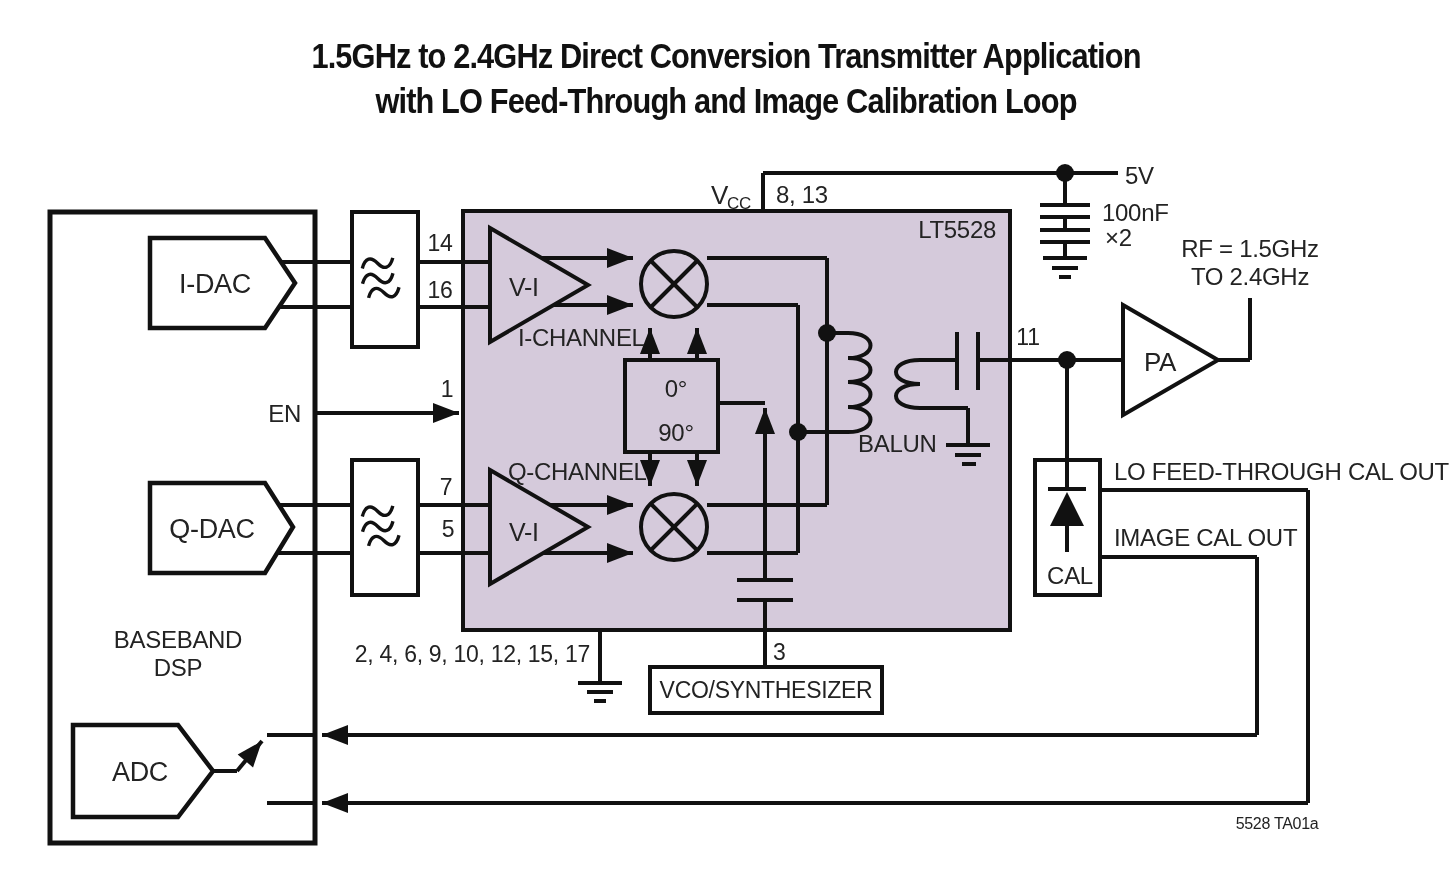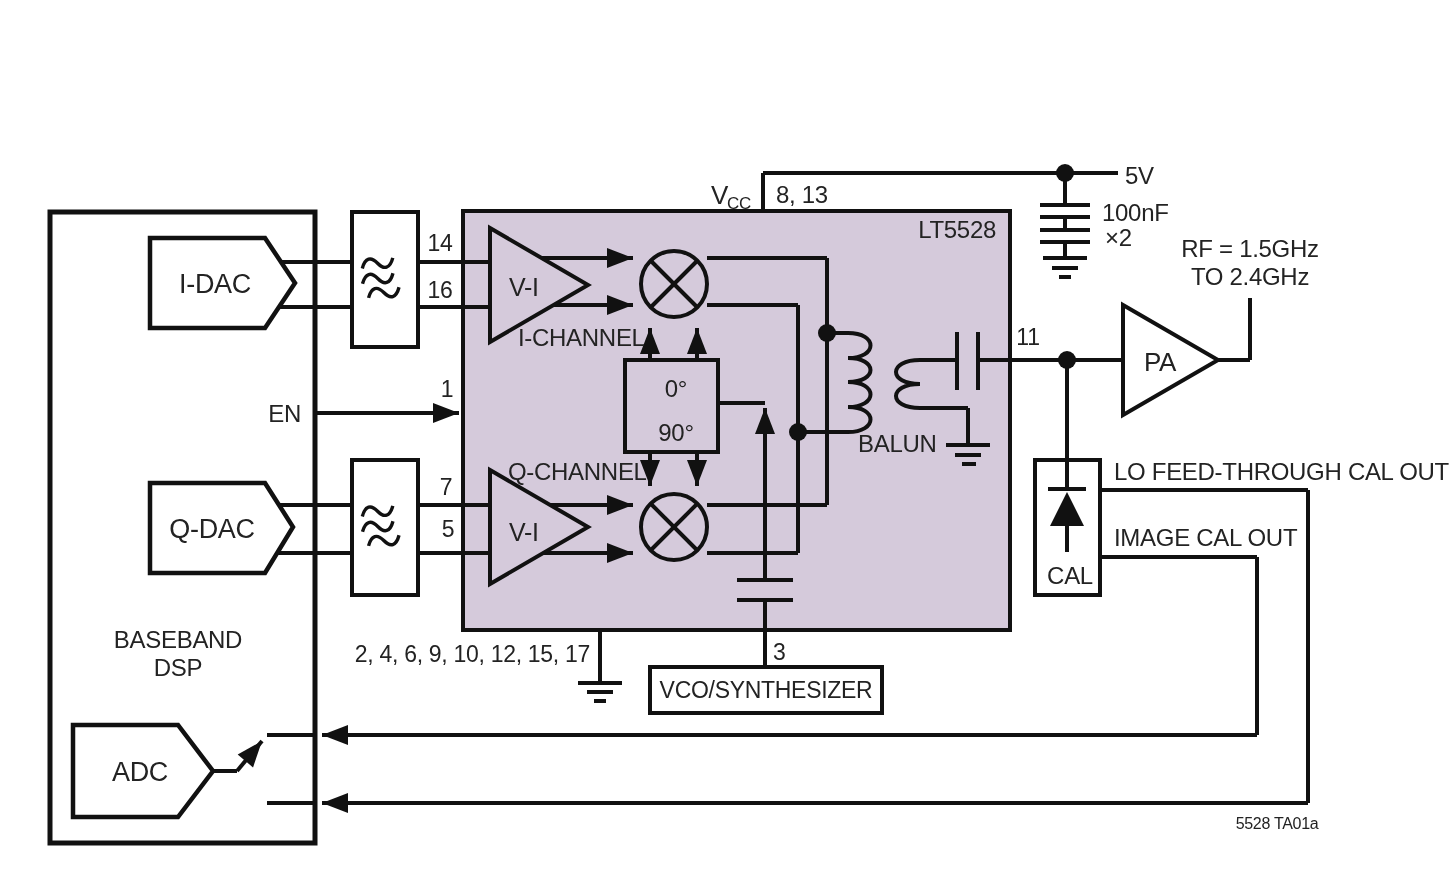--- a/index.html
+++ b/index.html
@@ -11,20 +11,24 @@
   svg text{fill:#232323;font-family:"Liberation Sans","DejaVu Sans",sans-serif;letter-spacing:-0.3px;}
   .wire{stroke:#111;stroke-width:4;fill:none;}
   .wire5{stroke:#111;stroke-width:5;fill:none;}
   .thin{stroke:#111;stroke-width:3.4;fill:none;}
   .blk{fill:#111;}
 </style>
 </head>
 <body>
 
 <div id="stage">
+  <div class="title">
+    <span class="tl">1.5GHz to 2.4GHz Direct Conversion Transmitter Application</span>
+    <span class="tl">with LO Feed-Through and Image Calibration Loop</span>
+  </div>
 
   <svg width="1452" height="875" viewBox="0 0 1452 875">
     <defs>
       <marker id="ah" markerUnits="userSpaceOnUse" markerWidth="30" markerHeight="24" viewBox="-28 -12 30 24" refX="0" refY="0" orient="auto">
         <path d="M0,0 L-26,-10 L-26,10 Z" fill="#111"></path>
       </marker>
     </defs>
 
     <rect x="463" y="211" width="547" height="419" fill="#D5CADB" stroke="#111" stroke-width="4"></rect>
 

